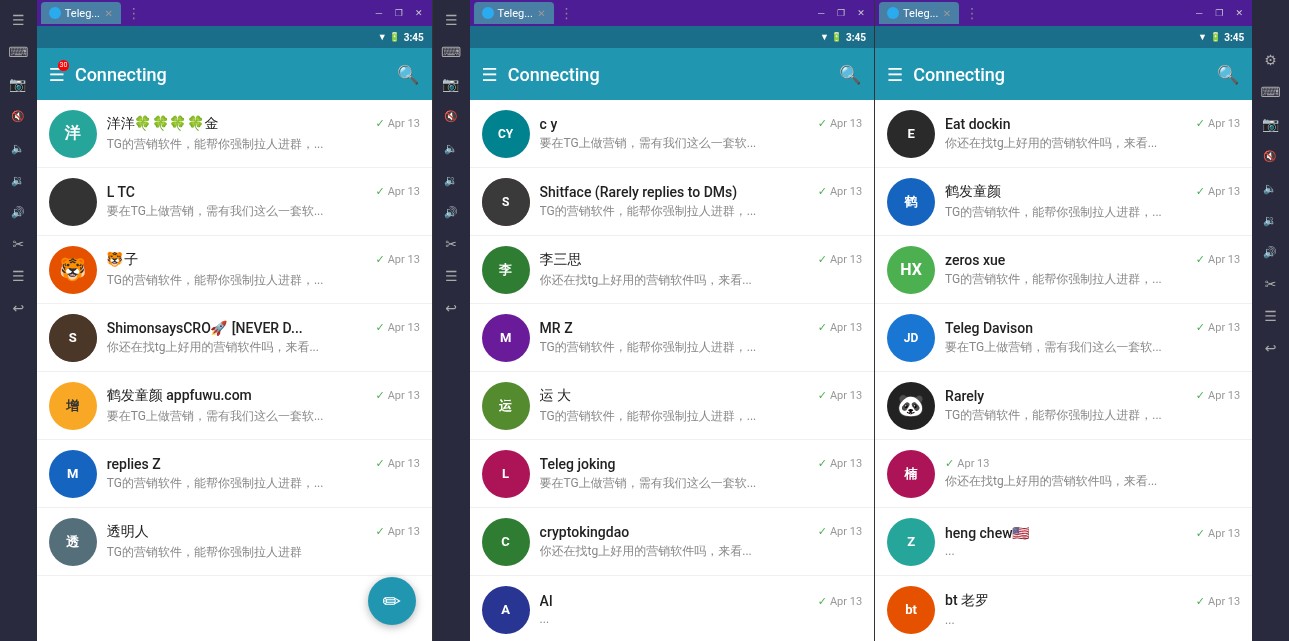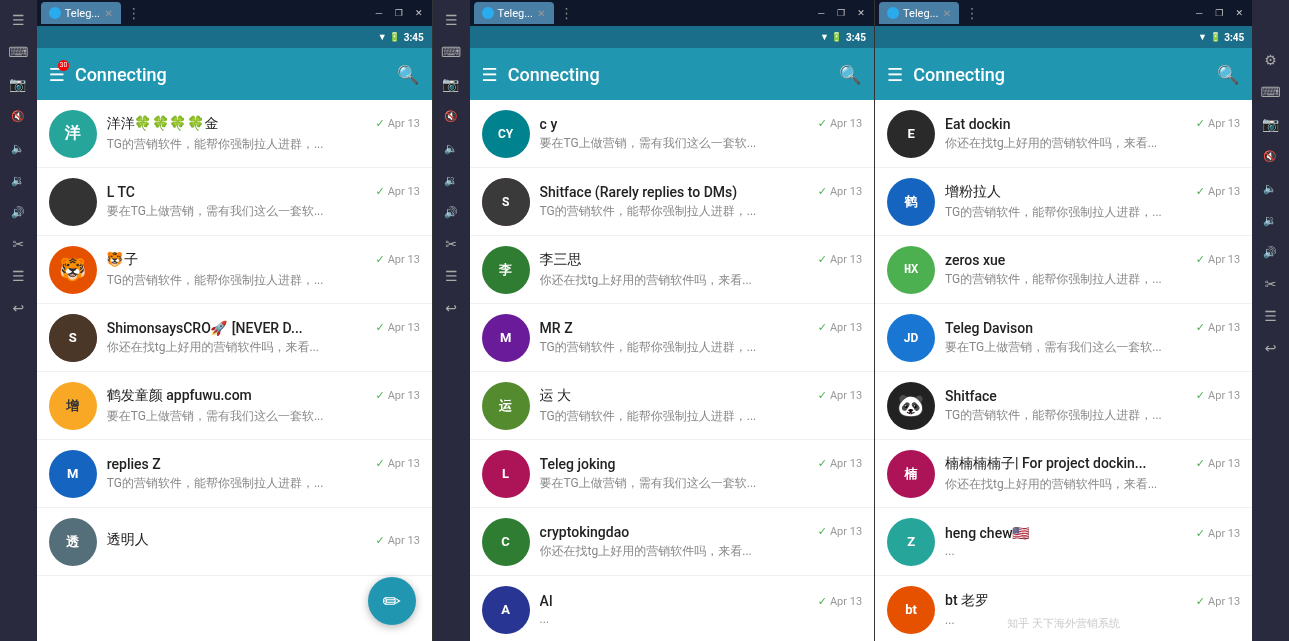--- a/index.html
+++ b/index.html
@@ -43,21 +43,21 @@
       justify-content: center;
       color: #aaa;
       font-size: 14px;
       cursor: pointer;
       border-radius: 4px;
     }
 
     
     .tab-bar {
       height: 26px;
-      background: #0f172a;
+      background: #4c1d95;
       display: flex;
       align-items: center;
       padding: 0 4px;
       gap: 2px;
     }
     .tab {
       height: 22px;
       background: #3d3d52;
       border-radius: 4px 4px 0 0;
       display: flex;
@@ -423,20 +423,21 @@
           <div class="chat-preview">TG的营销软件，能帮你强制拉人进群，...</div>
         </div>
       </div>
       <div class="chat-item">
         <div class="avatar av-gray" style="font-size:13px;">透</div>
         <div class="chat-content">
           <div class="chat-top">
             <span class="chat-name">透明人</span>
             <span class="chat-time"><span class="check-icon">✓</span> Apr 13</span>
           </div>
+          <div class="chat-preview">TG的营销软件，能帮你强制拉人进群</div>
         </div>
       </div>
 
       <div class="fab">✏</div>
     </div>
   </div>
 
   <div class="side-toolbar">
     <div class="toolbar-icon">☰</div>
     <div class="toolbar-icon">⌨</div>
@@ -608,28 +609,28 @@
             <span class="chat-name">Eat dockin</span>
             <span class="chat-time"><span class="check-icon">✓</span> Apr 13</span>
           </div>
           <div class="chat-preview">你还在找tg上好用的营销软件吗，来看...</div>
         </div>
       </div>
       <div class="chat-item">
         <div class="avatar av-blue" style="font-size:13px;">鹤</div>
         <div class="chat-content">
           <div class="chat-top">
-            <span class="chat-name">增粉拉人</span>
-            <span class="chat-time"><span class="check-icon">✓</span> Apr 13</span>
-          </div>
-          <div class="chat-preview">TG的营销软件，能帮你强制拉人进群，...</div>
-        </div>
-      </div>
-      <div class="chat-item">
-        <div class="avatar av-hx" style="font-size:12px;font-weight:bold;font-family:Liberation Mono, monospace;">HX</div>
+            <span class="chat-name">鹤发童颜</span>
+            <span class="chat-time"><span class="check-icon">✓</span> Apr 13</span>
+          </div>
+          <div class="chat-preview">TG的营销软件，能帮你强制拉人进群，...</div>
+        </div>
+      </div>
+      <div class="chat-item">
+        <div class="avatar av-hx" style="font-size:16px;font-weight:bold;">HX</div>
         <div class="chat-content">
           <div class="chat-top">
             <span class="chat-name">zeros xue</span>
             <span class="chat-time"><span class="check-icon">✓</span> Apr 13</span>
           </div>
           <div class="chat-preview">TG的营销软件，能帮你强制拉人进群，...</div>
         </div>
       </div>
       <div class="chat-item">
         <div class="avatar av-jd" style="font-size:12px;font-weight:bold;">JD</div>
@@ -638,31 +639,30 @@
             <span class="chat-name">Teleg Davison</span>
             <span class="chat-time"><span class="check-icon">✓</span> Apr 13</span>
           </div>
           <div class="chat-preview">要在TG上做营销，需有我们这么一套软...</div>
         </div>
       </div>
       <div class="chat-item">
         <div class="avatar av-dark" style="font-size:22px;background:#222;">🐼</div>
         <div class="chat-content">
           <div class="chat-top">
-            <span class="chat-name">Shitface</span>
+            <span class="chat-name">Rarely</span>
             <span class="chat-time"><span class="check-icon">✓</span> Apr 13</span>
           </div>
           <div class="chat-preview">TG的营销软件，能帮你强制拉人进群，...</div>
         </div>
       </div>
       <div class="chat-item">
         <div class="avatar av-pink" style="font-size:13px;">楠</div>
         <div class="chat-content">
           <div class="chat-top">
-            <span class="chat-name">楠楠楠楠子| For project dockin...</span>
             <span class="chat-time"><span class="check-icon">✓</span> Apr 13</span>
           </div>
           <div class="chat-preview">你还在找tg上好用的营销软件吗，来看...</div>
         </div>
       </div>
       <div class="chat-item">
         <div class="avatar av-teal" style="font-size:13px;">Z</div>
         <div class="chat-content">
           <div class="chat-top">
             <span class="chat-name">heng chew🇺🇸</span>
@@ -676,21 +676,20 @@
         <div class="chat-content">
           <div class="chat-top">
             <span class="chat-name">bt 老罗</span>
             <span class="chat-time"><span class="check-icon">✓</span> Apr 13</span>
           </div>
           <div class="chat-preview">...</div>
         </div>
       </div>
     </div>
 
-    <div class="watermark">知乎 天下海外营销系统</div>
   </div>
 
   <div class="right-toolbar">
     <div class="toolbar-icon">⚙</div>
     <div class="toolbar-icon">⌨</div>
     <div class="toolbar-icon">📷</div>
     <div class="toolbar-icon" style="font-size:11px;">🔇</div>
     <div class="toolbar-icon" style="font-size:11px;">🔈</div>
     <div class="toolbar-icon" style="font-size:11px;">🔉</div>
     <div class="toolbar-icon" style="font-size:11px;">🔊</div>

